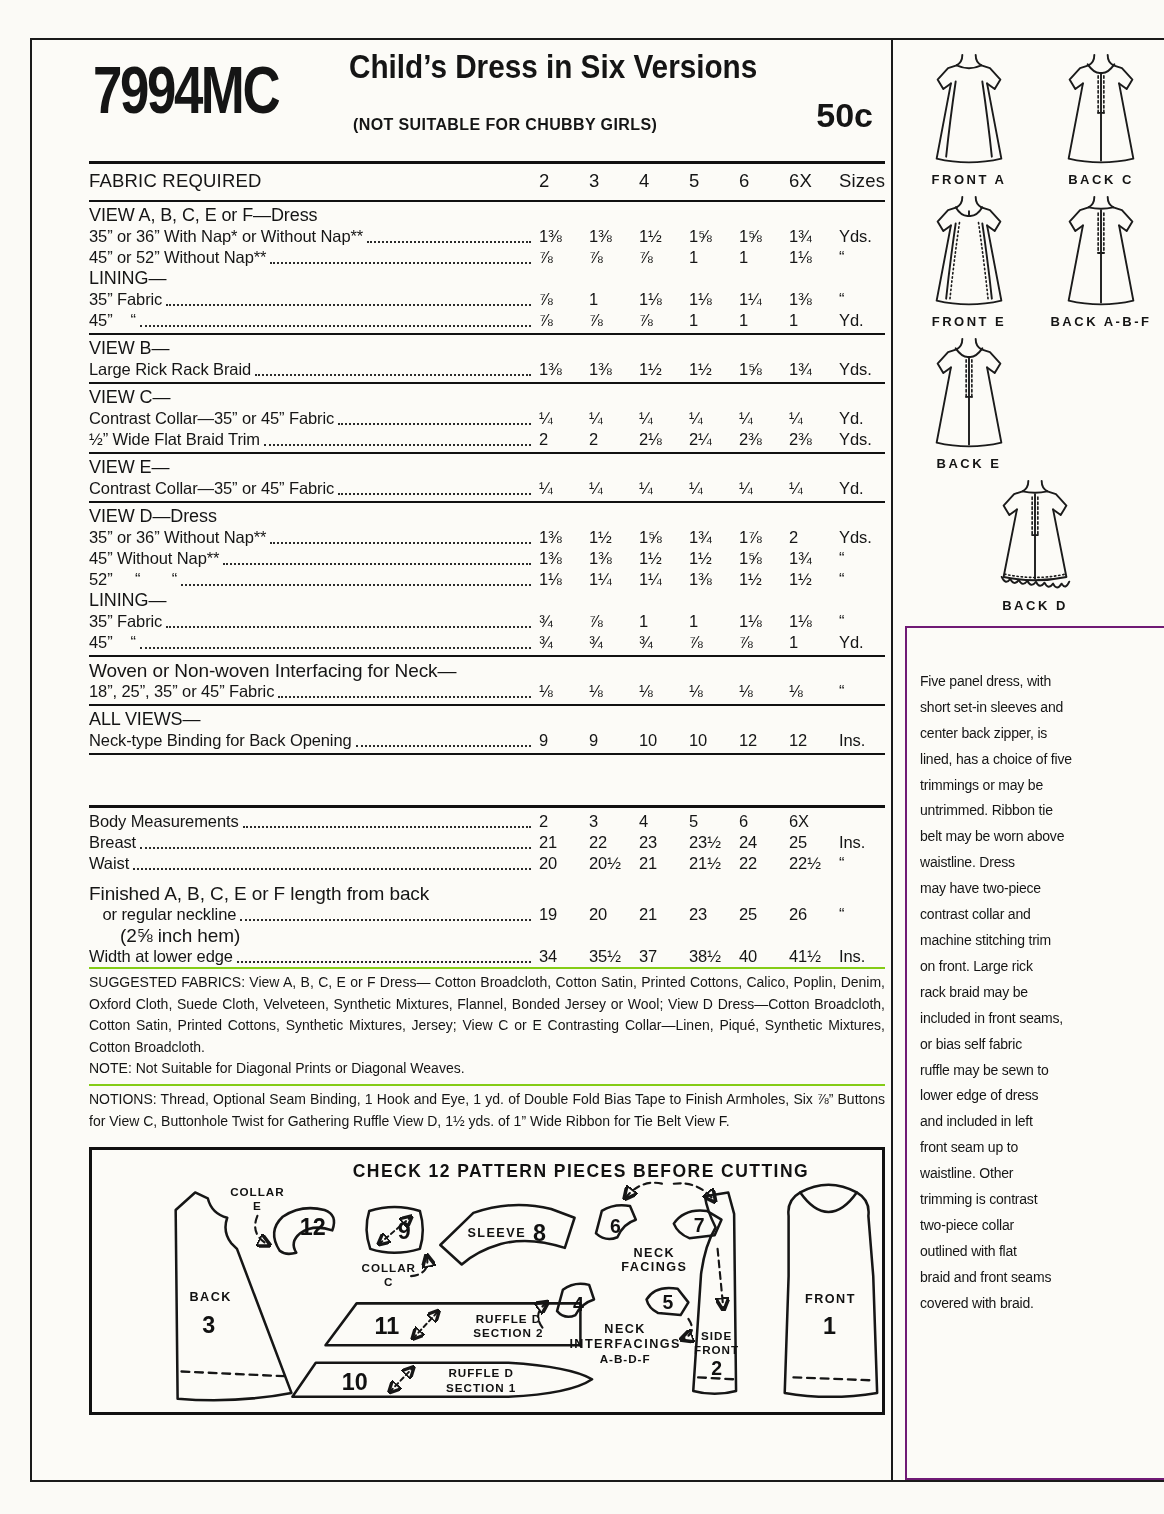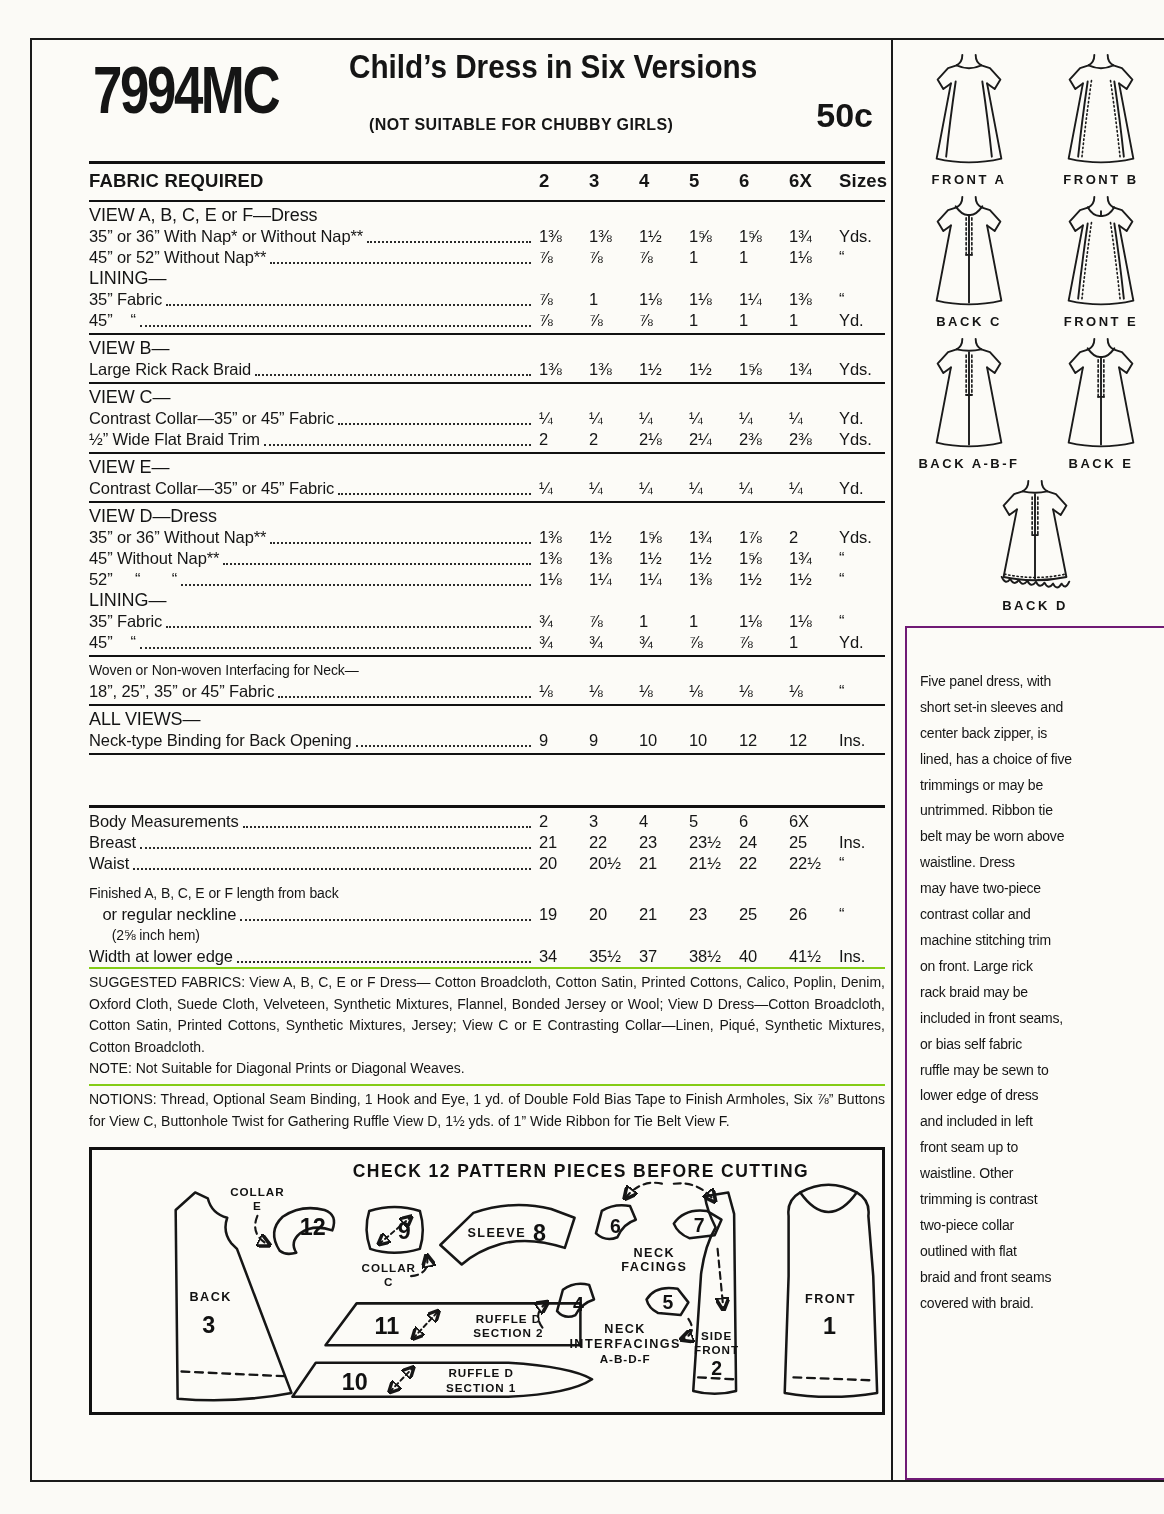--- a/index.html
+++ b/index.html
@@ -16,34 +16,34 @@
   .main{width:816px;box-sizing:border-box;padding:0 6px 0 14px;}
   .vdiv{width:2px;background:#1a1a1a;}
   .sidebar{flex:1;display:flex;flex-direction:column;min-width:0;}
 
   
   .masthead{position:relative;height:121px;border-bottom:3px solid #111;}
   .pattern-number{position:absolute;left:4px;top:12px;font-size:66px;font-weight:bold;
     letter-spacing:-3px;transform:scaleX(.8);transform-origin:left center;white-space:nowrap;}
   .doc-title{position:absolute;left:260px;top:8px;font-size:33px;font-weight:bold;
     transform:scaleX(.9);transform-origin:left center;white-space:nowrap;letter-spacing:0px;}
-  .doc-subtitle{position:absolute;left:280px;top:76px;font-size:16px;font-weight:bold;letter-spacing:.4px;white-space:nowrap;}
+  .doc-subtitle{position:absolute;left:264px;top:76px;font-size:16px;font-weight:bold;letter-spacing:.4px;white-space:nowrap;}
   .price{position:absolute;right:12px;top:56px;font-size:34px;font-weight:bold;}
 
   
   .rows{padding-top:2px;}
   .trow{display:flex;align-items:baseline;height:21px;font-size:16.5px;line-height:21px;letter-spacing:-.1px;}
   .rlabel{white-space:pre;flex:none;}
   .leader{flex:1;align-self:flex-end;border-bottom:2px dotted #2a2a2a;margin:0 8px 4px 4px;min-width:8px;}
   .vals{display:flex;flex:none;width:300px;}
   .val{flex:none;width:50px;white-space:pre;}
   .unit{flex:none;width:46px;white-space:pre;}
   .thead{font-size:18px;}
-  .plain{font-size:14px;}
-  .sizehead{height:28px;font-size:18.5px;font-weight:bold;display:flex;align-items:baseline;padding-top:4px;letter-spacing:.2px;}
+  .plain{font-size:19px;}
+  .sizehead{height:28px;font-size:18.5px;font-weight:normal;display:flex;align-items:baseline;padding-top:4px;letter-spacing:.2px;}
   .sizehead .vals{width:300px;}
   .sizehead .val{width:50px;}
   .sizehead .unit{width:46px;}
   .sizehead .leader{border-bottom:none;}
   .tnote{height:22px;font-size:16px;line-height:22px;white-space:pre;}
   .tdivider{border-top:2px solid #111;margin:2px 0 3px;}
   .tdivider2{border-top:3px solid #111;margin:3px 0 3px;}
   .tspacer{height:9px;}
 
   
@@ -530,30 +530,20 @@
       <div class="figure">
         <svg viewBox="0 0 100 124">
           <path d="M43,3 C43,9 41,12 37,14 M57,3 C57,9 59,12 63,14 M37,14 Q50,20 63,14"></path>
           <path d="M37,14 L28,17 L17,29 L23,39 L31,33 M63,14 L72,17 L83,29 L77,39 L69,33"></path>
           <path d="M31,33 L16,112 Q50,120 84,112 L69,33"></path>
           <path d="M36,31 Q30,72 26,110 M64,31 Q70,72 74,110"></path>
         </svg>
         <div class="flabel">FRONT A</div>
       </div>
 
-      <div class="figure">
-        <svg viewBox="0 0 100 124">
-          <path d="M43,3 C43,9 41,12 37,14 M57,3 C57,9 59,12 63,14 M37,14 Q50,20 63,14"></path>
-          <path d="M37,14 L28,17 L17,29 L23,39 L31,33 M63,14 L72,17 L83,29 L77,39 L69,33"></path>
-          <path d="M31,33 L16,112 Q50,120 84,112 L69,33"></path>
-          <path d="M36,31 Q30,72 26,110 M64,31 Q70,72 74,110"></path>
-          <path class="dots" d="M40,30 Q34,72 30,110 M60,30 Q66,72 70,110"></path>
-        </svg>
-        <div class="flabel">FRONT B</div>
-      </div>
 
       <div class="figure">
         <svg viewBox="0 0 100 124">
           <path d="M43,3 C43,9 41,12 37,14 M57,3 C57,9 59,12 63,14"></path>
           <path d="M36,13 Q43,23 50,22 Q57,23 64,13"></path>
           <path d="M37,14 L28,17 L17,29 L23,39 L31,33 M63,14 L72,17 L83,29 L77,39 L69,33"></path>
           <path d="M31,33 L16,112 Q50,120 84,112 L69,33"></path>
           <path d="M50,22 L50,114"></path>
           <path class="dash" d="M47,25 L47,64 M53,25 L53,64"></path>
           <path d="M47,64 L53,64"></path>

